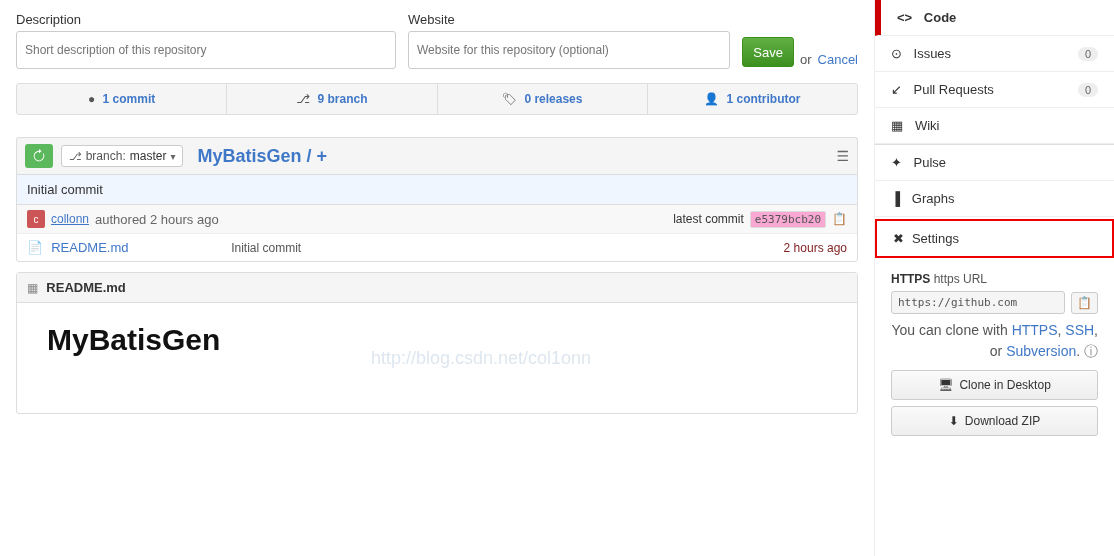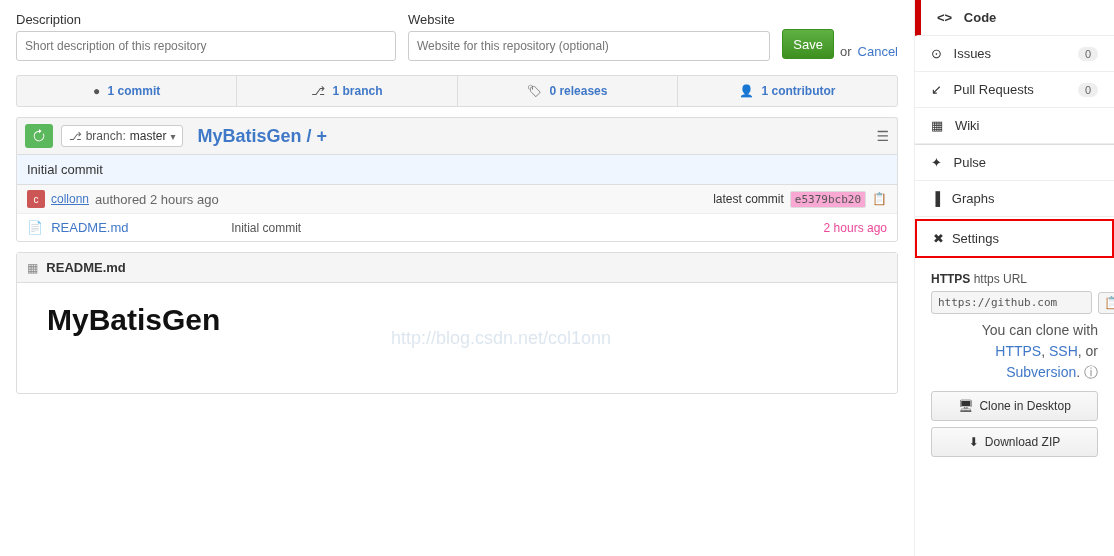--- a/index.html
+++ b/index.html
@@ -36,21 +36,21 @@
       font-weight: normal;
     }
     .form-group.desc { width: 380px; }
     .form-group.website { flex: 1; }
     .form-group input {
       border: 1px solid #ccc;
       border-radius: 3px;
       padding: 5px 8px;
       font-size: 12px;
       color: #aaa;
-      height: 30px;
+      height: 38px;
     }
 
     .save-cancel-row {
       display: flex;
       align-items: flex-end;
       gap: 6px;
       padding-bottom: 2px;
     }
     .btn-save {
       background: linear-gradient(#60b044, #3d9020);
@@ -63,21 +63,21 @@
       height: 30px;
     }
     .or-text { font-size: 13px; color: #555; }
     .cancel-link { color: #4078c8; font-size: 13px; cursor: pointer; text-decoration: none; }
 
     
     .stats-bar {
       display: flex;
       border: 1px solid #ddd;
       border-radius: 3px;
-      margin-bottom: 10px;
+      margin-bottom: 22px;
       background: #f5f5f5;
     }
     .stat-item {
       flex: 1;
       text-align: center;
       padding: 8px 0;
       border-right: 1px solid #ddd;
       font-size: 12px;
       color: #555;
     }
@@ -178,21 +178,21 @@
     .file-row {
       display: flex;
       align-items: center;
       padding: 6px 10px;
       border-bottom: 1px solid #eee;
     }
     .file-row:last-child { border-bottom: none; }
     .file-icon { color: #888; margin-right: 8px; font-size: 13px; }
     .file-name { color: #4078c8; text-decoration: none; font-size: 13px; width: 180px; }
     .file-commit-msg { color: #555; font-size: 12px; flex: 1; }
-    .file-time { color: #ec4899; font-size: 12px; text-align: right; }
+    .file-time { color: #7f1d1d; font-size: 12px; text-align: right; }
 
     
     .readme-section {
       border: 1px solid #ddd;
       border-radius: 3px;
     }
     .readme-header {
       background: #f5f5f5;
       border-bottom: 1px solid #ddd;
       padding: 7px 10px;
@@ -215,21 +215,21 @@
       left: 50%;
       transform: translate(-30%, -50%);
       color: rgba(180,200,220,0.45);
       font-size: 18px;
       pointer-events: none;
       white-space: nowrap;
     }
 
     
     .sidebar {
-      width: 200px;
+      width: 240px;
       border-left: 1px solid #eee;
       padding: 0;
       background: #fff;
     }
     .sidebar-nav { list-style: none; }
     .sidebar-nav li {
       border-bottom: 1px solid #eee;
     }
     .sidebar-nav li a {
       display: flex;
@@ -350,21 +350,21 @@
       </div>
     </div>
 
     <div class="stats-bar">
       <div class="stat-item">
         <span class="stat-icon">●</span>
         <a href="#">1 commit</a>
       </div>
       <div class="stat-item">
         <span class="stat-icon">⎇</span>
-        <a href="#">1 branch</a>
+        <a href="#">9 branch</a>
       </div>
       <div class="stat-item">
         <span class="stat-icon">🏷</span>
         <a href="#">0 releases</a>
       </div>
       <div class="stat-item">
         <span class="stat-icon">👤</span>
         <a href="#">1 contributor</a>
       </div>
     </div>

